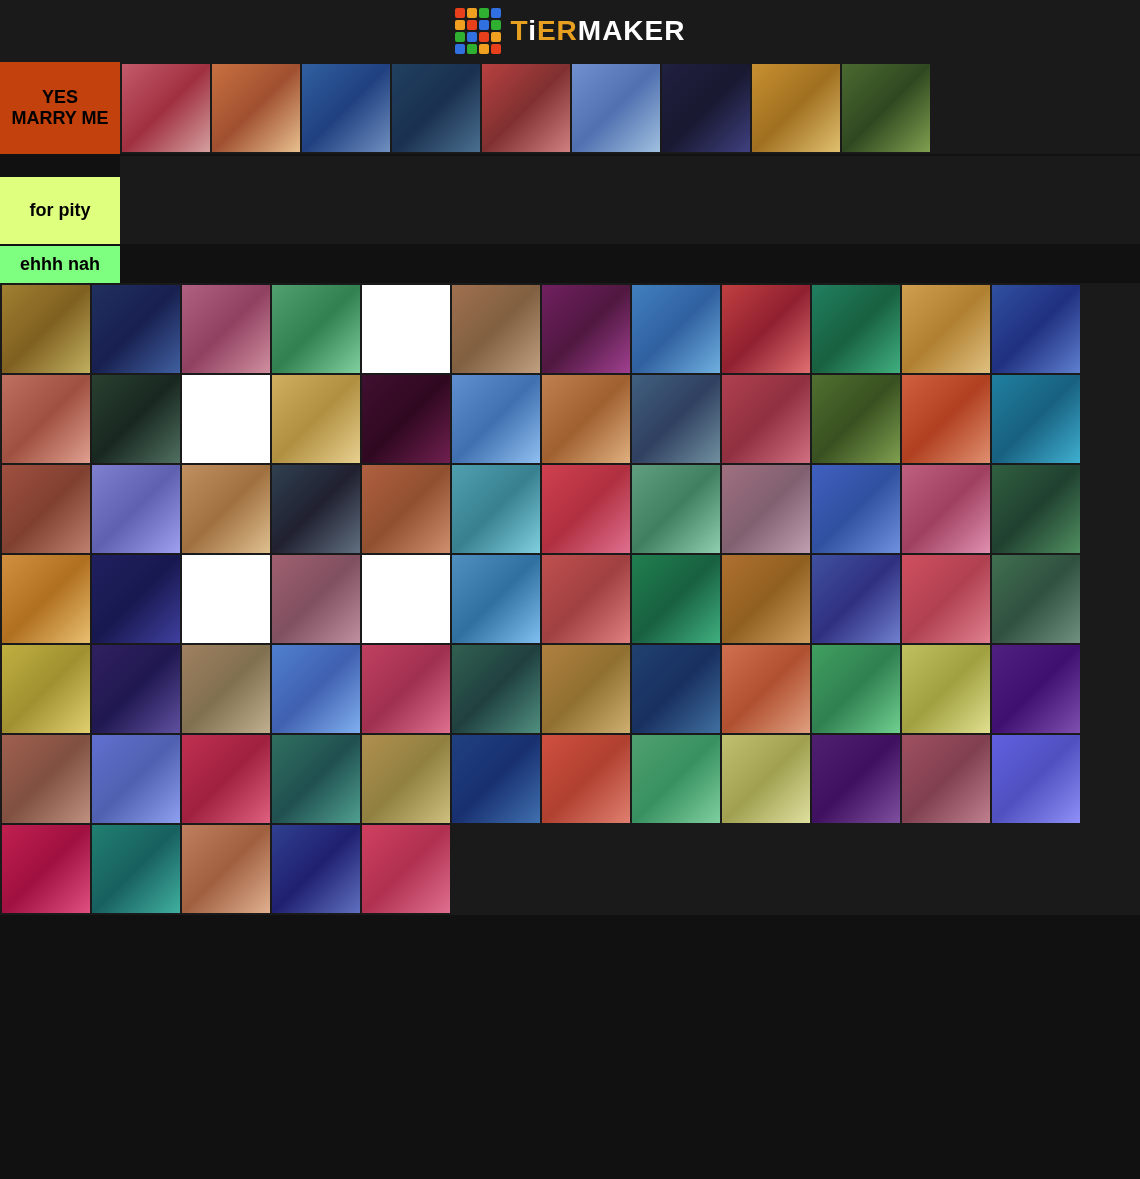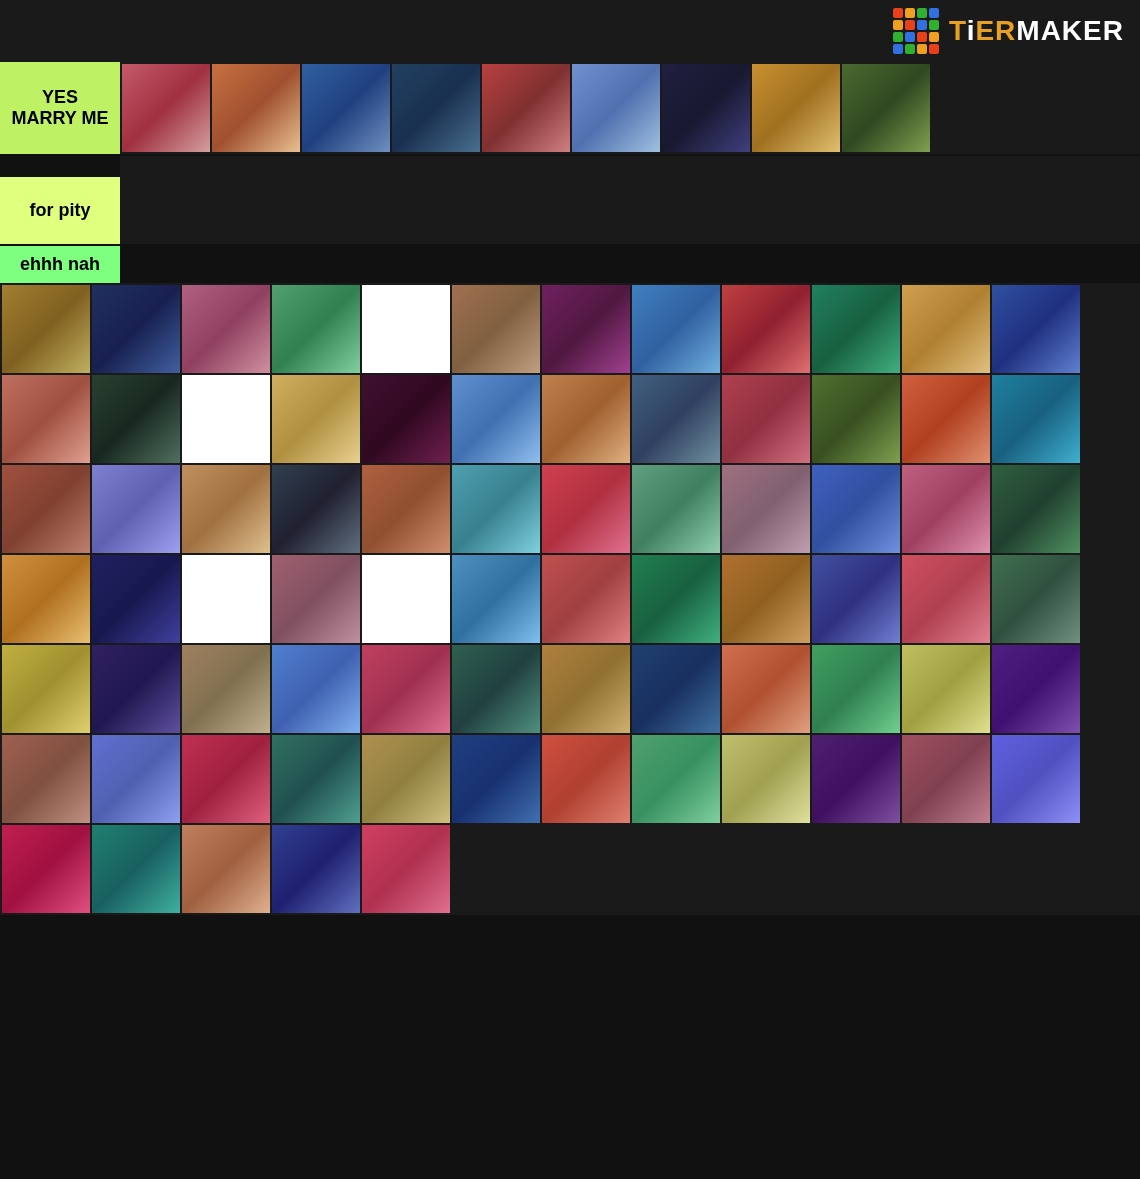--- a/index.html
+++ b/index.html
@@ -7,21 +7,21 @@
       background: #111;
       font-family: Arial, sans-serif;
       width: 1140px;
     }
     .tiermaker-container {
       width: 1140px;
       background: #111;
     }
     .header {
       display: flex;
-      justify-content: flex-end;
+      justify-content: center;
       align-items: center;
       padding: 8px 16px;
       background: #1a1a1a;
     }
     .tiermaker-logo {
       display: flex;
       align-items: center;
       gap: 10px;
     }
     .logo-grid {
@@ -207,21 +207,21 @@
         <div class="logo-cell" style="background:#f0a020"></div>
         <div class="logo-cell" style="background:#e8401a"></div>
       </div>
       <div class="logo-text">
         <span>T</span>i<span>ER</span>MAKER
       </div>
     </div>
   </div>
 
   <div class="tier-row">
-    <div class="tier-label" style="background:#bef264;">YES MARRY ME</div>
+    <div class="tier-label" style="background:#c2410c;">YES MARRY ME</div>
     <div class="tier-content">
 
       <div class="char-placeholder c1"></div>
       <div class="char-placeholder c2"></div>
       <div class="char-placeholder c3"></div>
       <div class="char-placeholder c4"></div>
       <div class="char-placeholder c5"></div>
       <div class="char-placeholder c6"></div>
       <div class="char-placeholder c7"></div>
       <div class="char-placeholder c8"></div>

